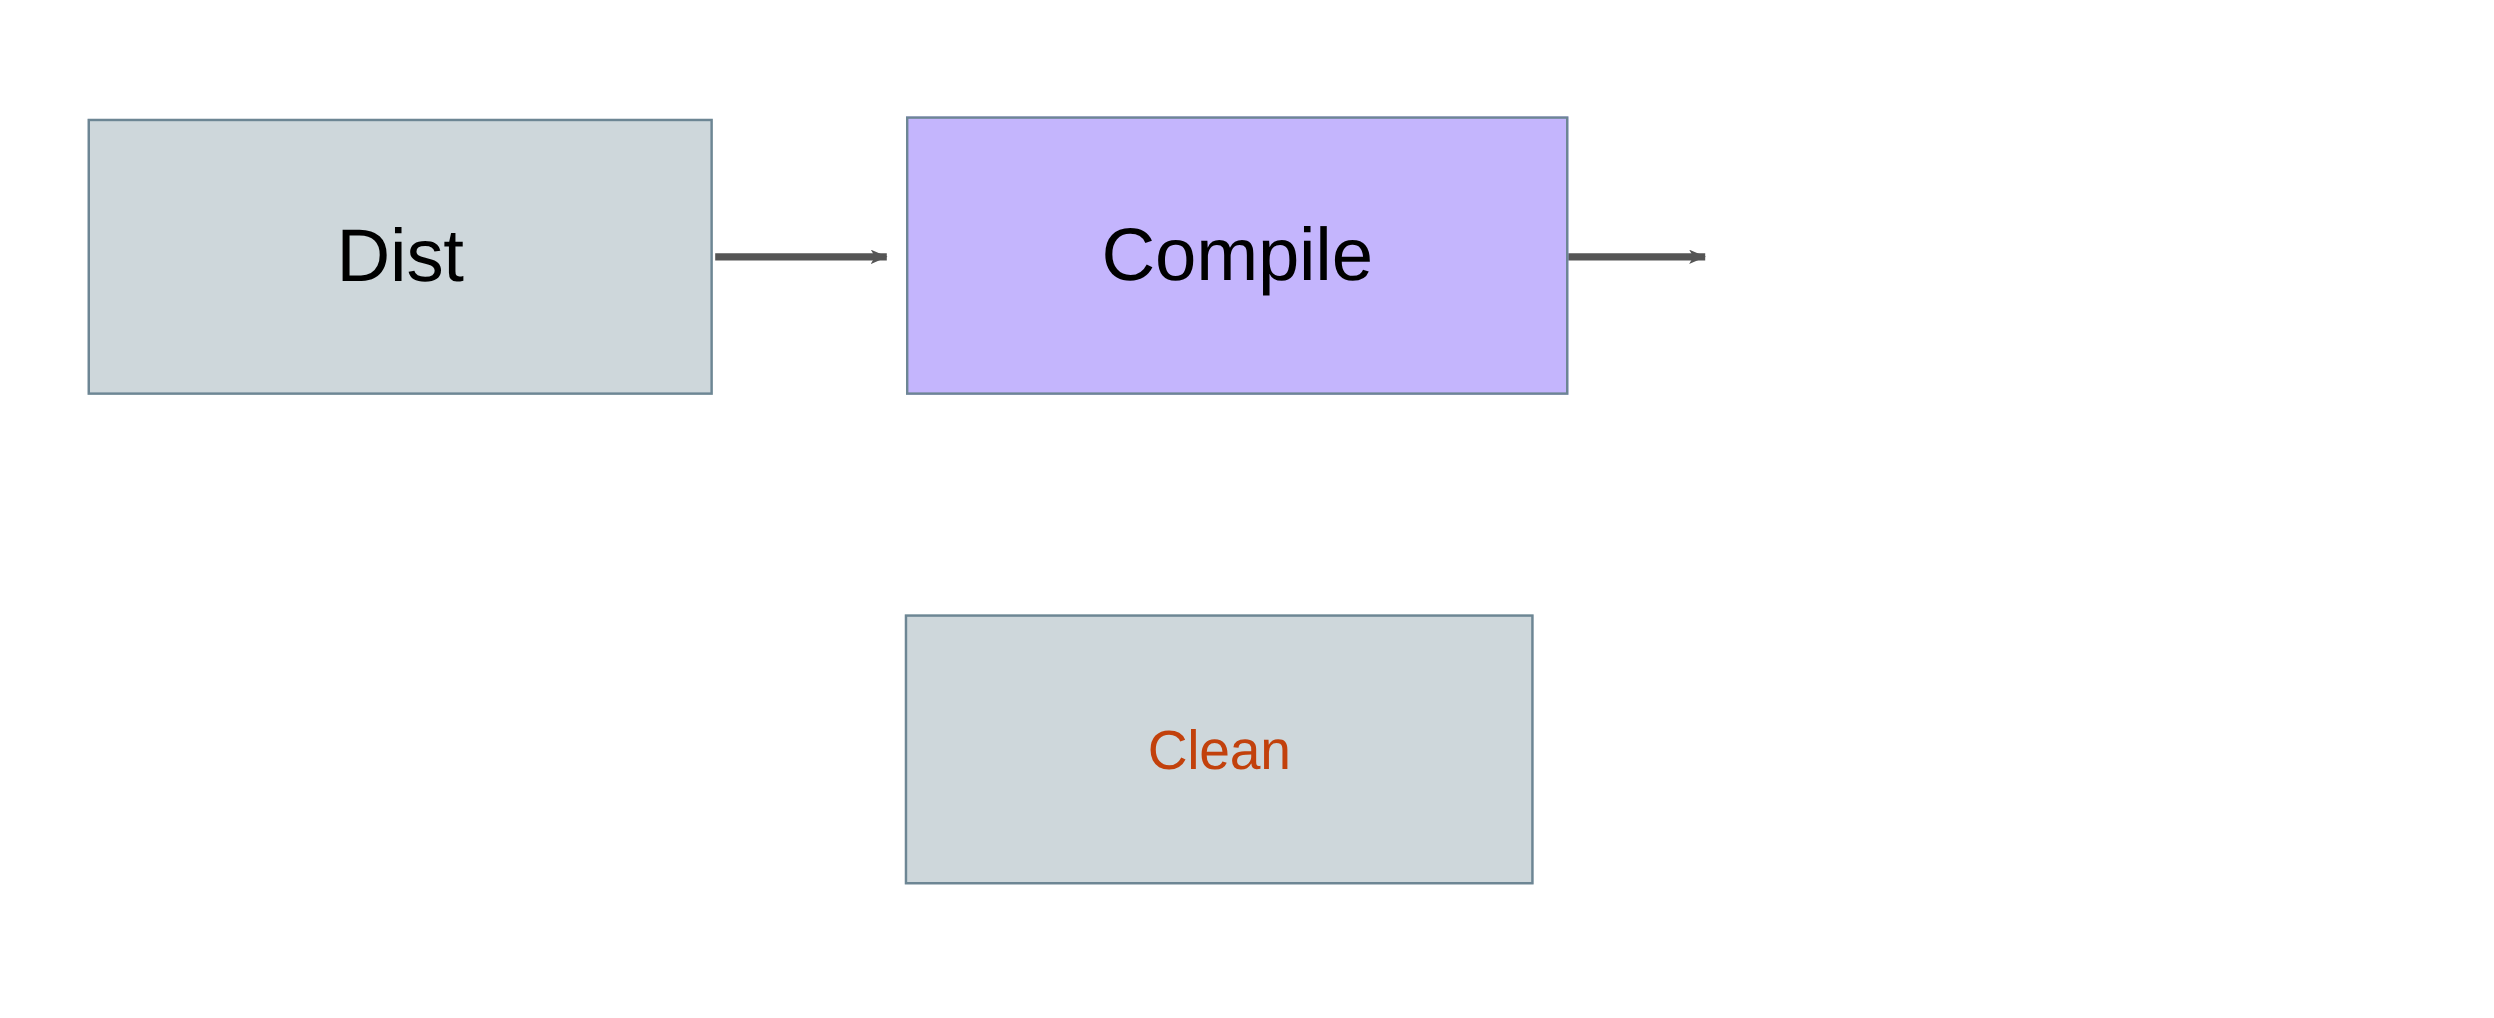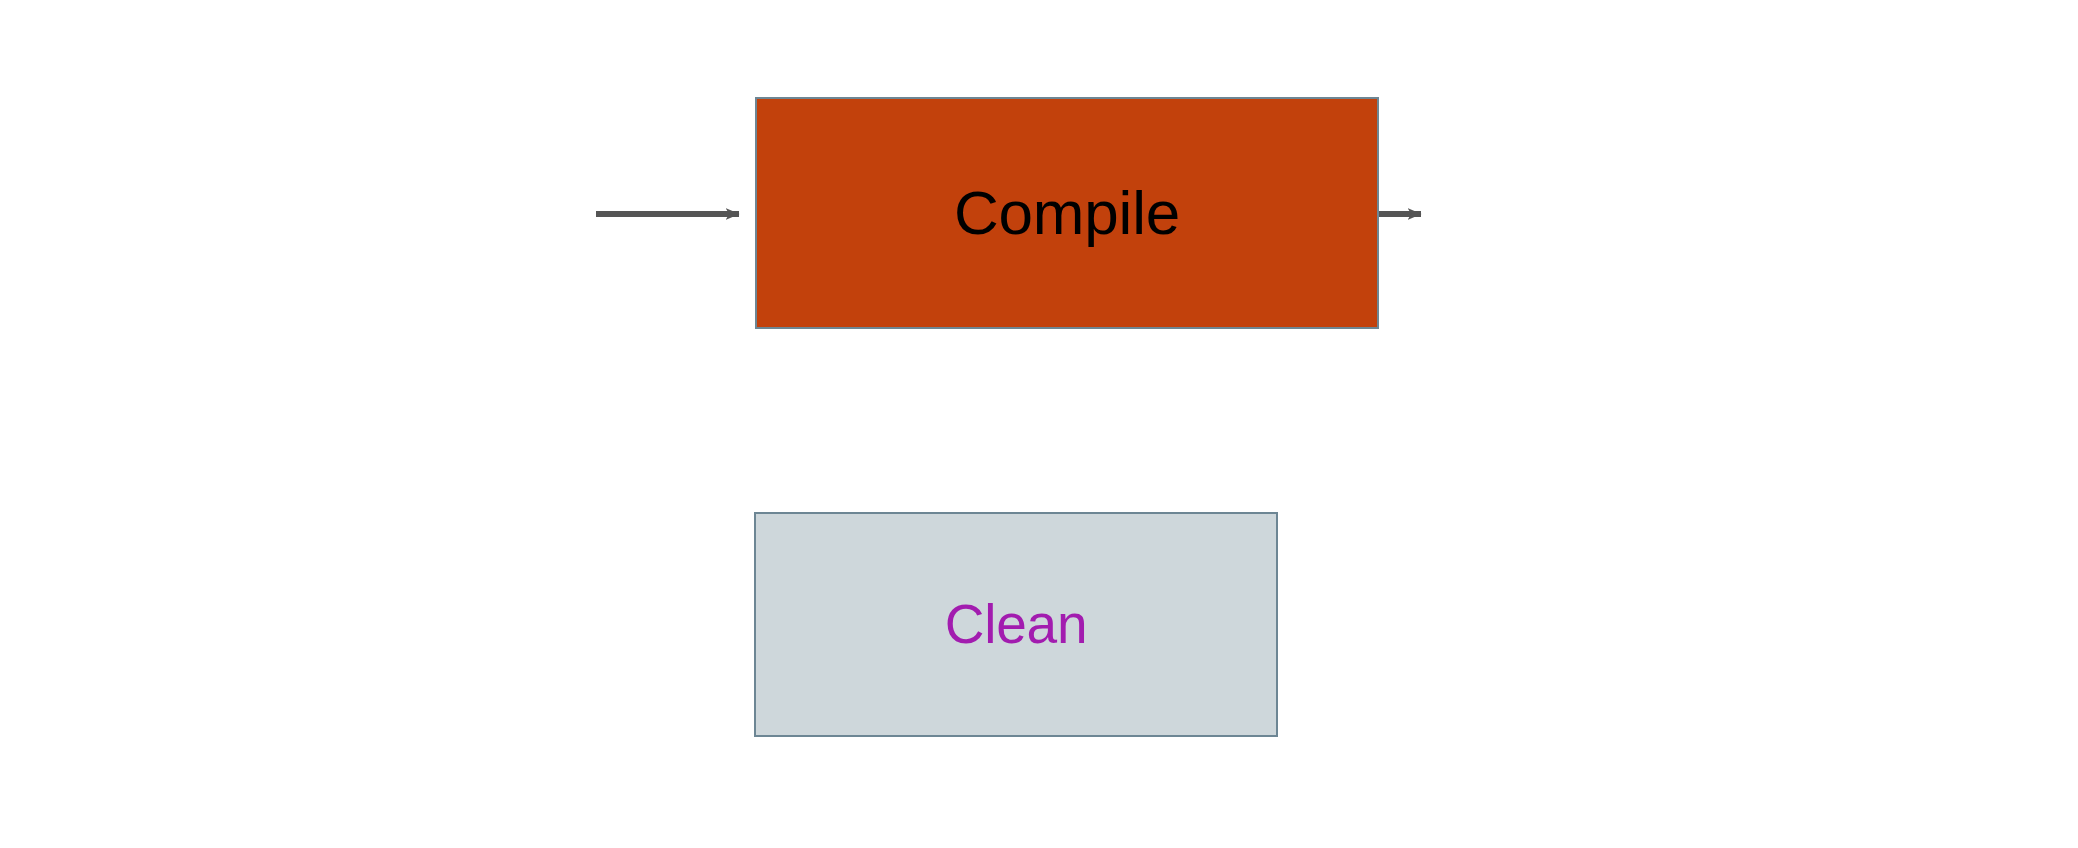--- a/index.html
+++ b/index.html
@@ -64,23 +64,26 @@
       </defs>
       <g>
         <line id="edge-0-line" x1="596" y1="214" x2="739" y2="214" stroke="#555555" stroke-width="6" marker-end="url(#arrowhead-stealth)"></line>
       </g>
       <g>
         <line id="edge-1-line" x1="1279" y1="214" x2="1421" y2="214" stroke="#555555" stroke-width="6" marker-end="url(#arrowhead-stealth)"></line>
       </g>
     </svg>
   </div>
 
+  <div class="node" id="node-dist" style="left: 73px; top: 99px; width: 521px; height: 230px; background: rgb(206, 215, 219); border-color: rgb(109, 134, 148); border-width: 2px;">
+    <span class="node-label" style="font-size: 62px; color: rgb(0, 0, 0);">Dist</span>
+  </div>
 
-  <div class="node" id="node-compile" style="left: 755px; top: 97px; width: 624px; height: 232px; background: #c2410c; border-color: rgb(109, 134, 148); border-width: 2px;">
+  <div class="node" id="node-compile" style="left: 755px; top: 97px; width: 552px; height: 232px; background: #c4b5fd; border-color: rgb(109, 134, 148); border-width: 2px;">
     <span class="node-label" style="font-size: 62px; color: rgb(0, 0, 0);">Compile</span>
   </div>
 
 
   <div class="node" id="node-clean" style="left: 754px; top: 512px; width: 524px; height: 225px; background: rgb(206, 215, 219); border-color: rgb(109, 134, 148); border-width: 2px;">
-    <span class="node-label" style="font-size: 55px; color: #a21caf;">Clean</span>
+    <span class="node-label" style="font-size: 46px; color: #c2410c;">Clean</span>
   </div>
 
 </div>
 
 </body></html>

